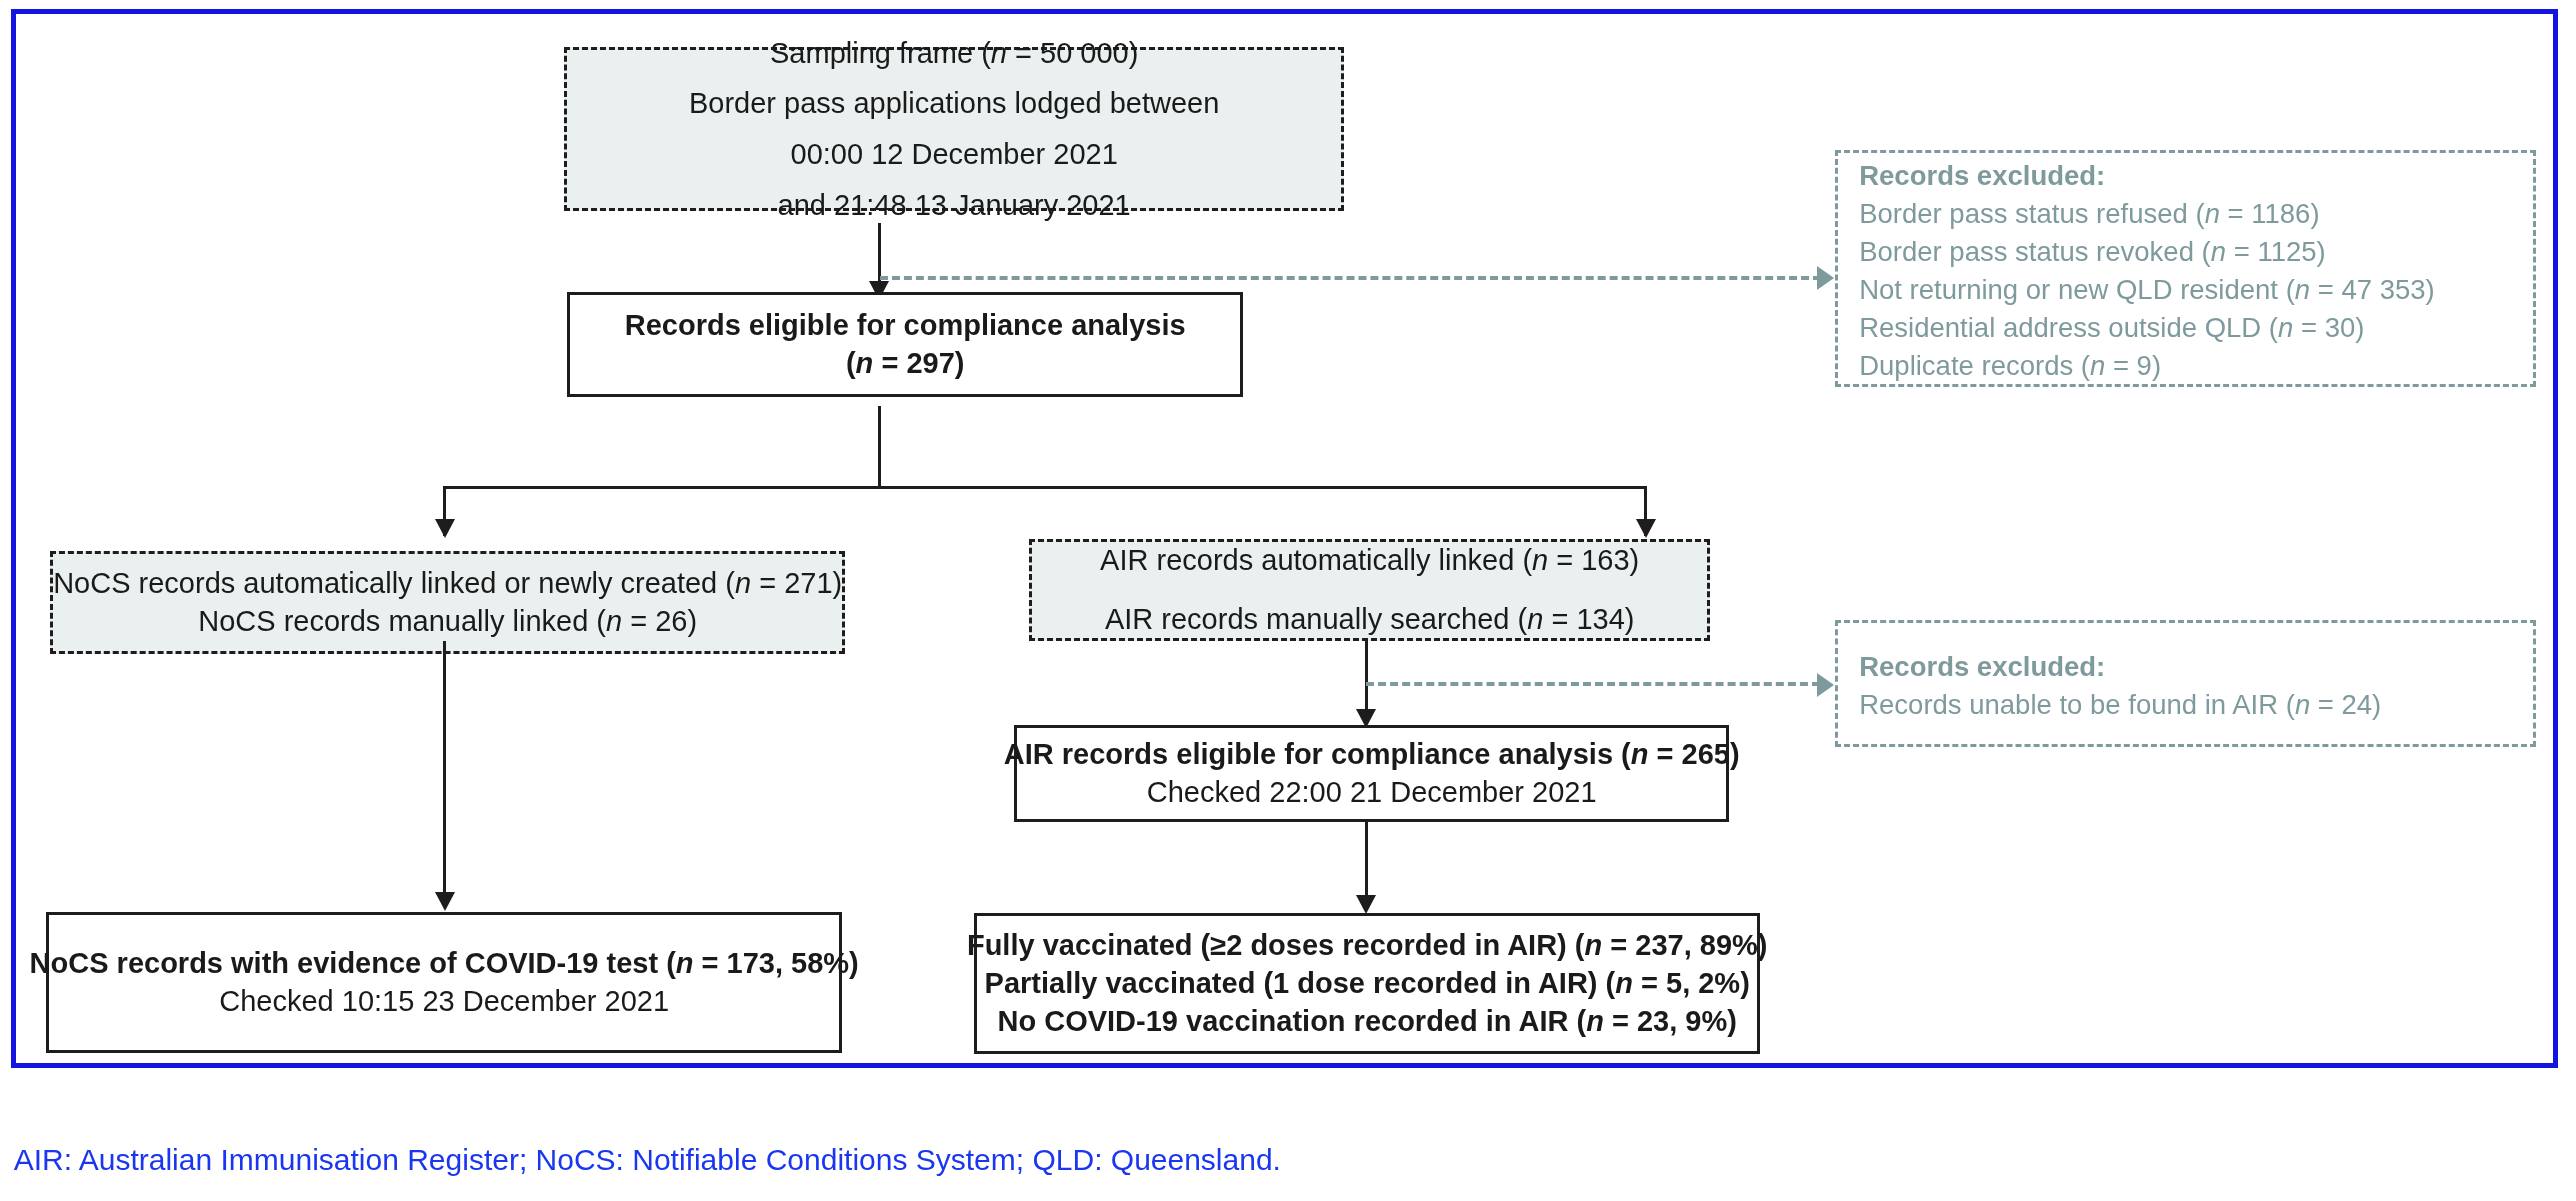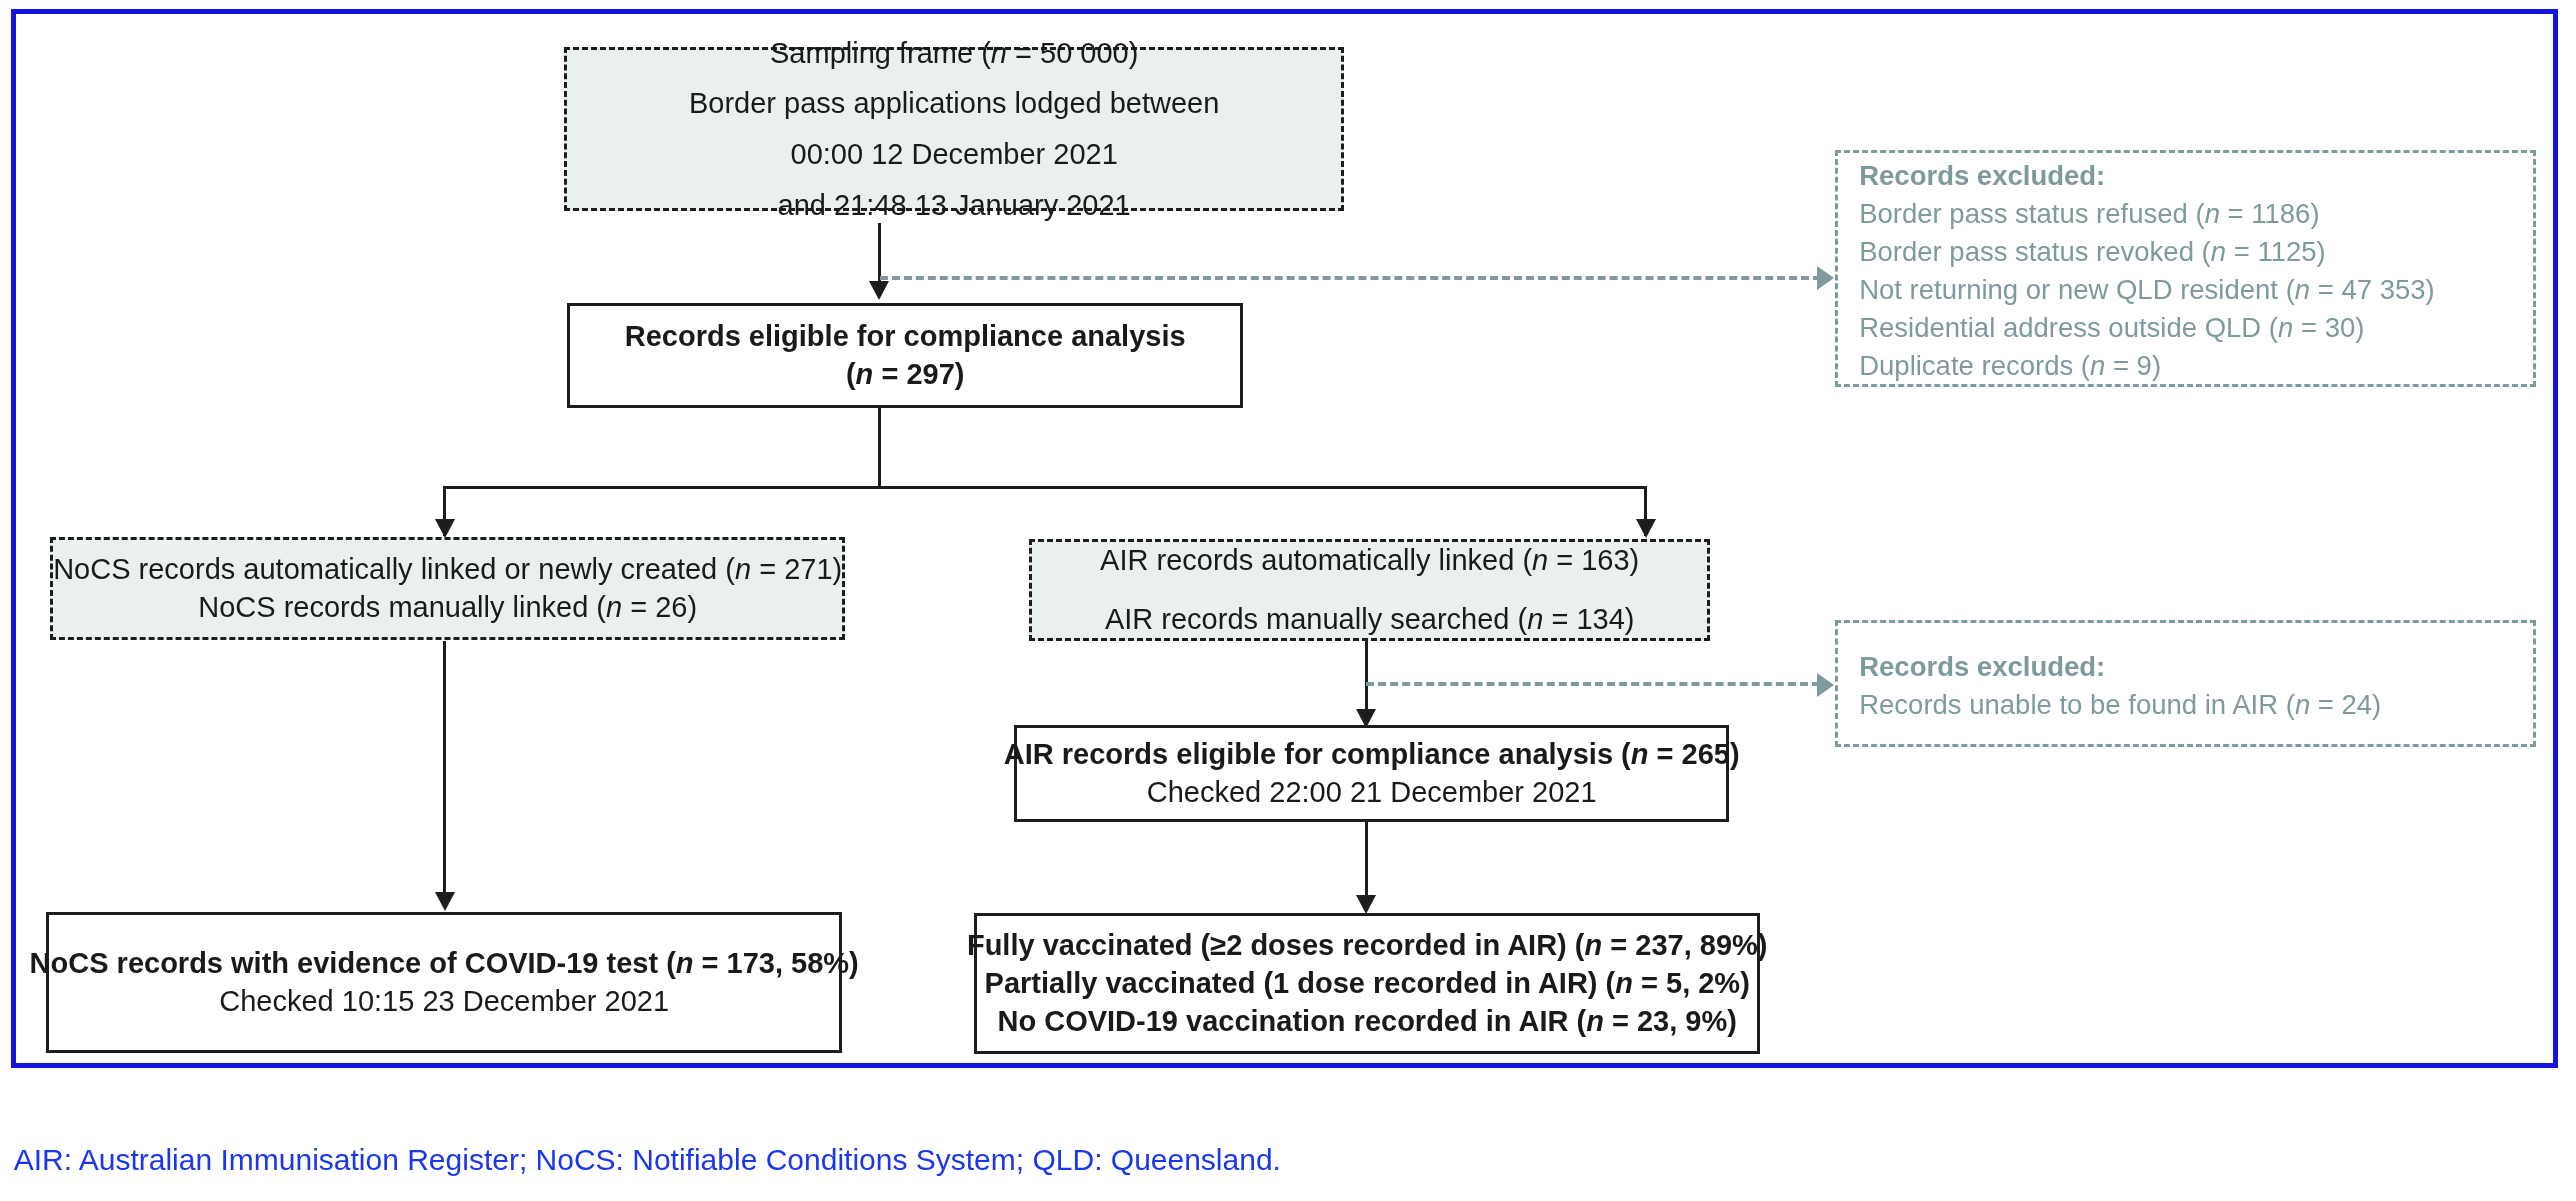--- a/index.html
+++ b/index.html
@@ -73,37 +73,37 @@
 
     <div class="box dashed-grey excl" style="left:1819px;top:136px;width:701px;height:237px;">
       <span class="ln f44 hd">Records excluded:</span>
       <span class="ln f44">Border pass status refused (<i>n</i> = 1186)</span>
       <span class="ln f44">Border pass status revoked (<i>n</i> = 1125)</span>
       <span class="ln f44">Not returning or new QLD resident (<i>n</i> = 47 353)</span>
       <span class="ln f44">Residential address outside QLD (<i>n</i> = 30)</span>
       <span class="ln f44">Duplicate records (<i>n</i> = 9)</span>
     </div>
 
-    <div class="box solid" style="left:551px;top:289px;width:676px;height:105px;">
+    <div class="box solid" style="left:551px;top:278px;width:676px;height:105px;">
       <span class="ln f46 b">
         Records eligible for compliance analysis
       </span>
       <span class="ln f46 b">
         (<i>n</i> = 297)
       </span>
     </div>
 
     <div class="vline" style="left:862px;top:392px;width:3.1px;height:81px;"></div>
     <div class="hline" style="left:427px;top:472px;width:1204px;height:3.1px;"></div>
     <div class="vline" style="left:427px;top:472px;width:3.1px;height:50px;"></div>
     <div class="arrowhead" style="left:419px;top:505px;"></div>
     <div class="vline" style="left:1628px;top:472px;width:3.1px;height:50px;"></div>
     <div class="arrowhead" style="left:1620px;top:505px;"></div>
 
-    <div class="box dashed-dark" style="left:34px;top:523px;width:795px;height:103px;">
+    <div class="box dashed-dark" style="left:34px;top:537px;width:795px;height:103px;">
       <span class="ln f46">
         NoCS records automatically linked or newly created (<i>n</i> = 271)
       </span>
       <span class="ln f46">
         NoCS records manually linked (<i>n</i> = 26)
       </span>
     </div>
 
     <div class="box dashed-dark" style="left:1013px;top:525px;width:681px;height:102px;justify-content:space-between;">
       <span class="ln f46">

